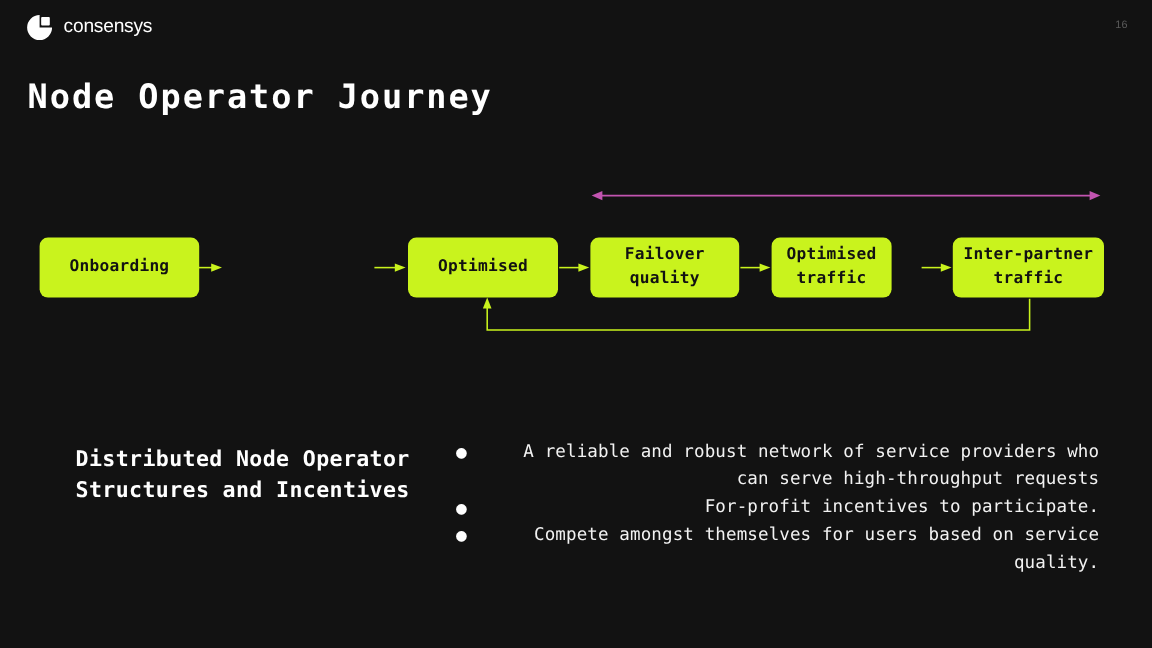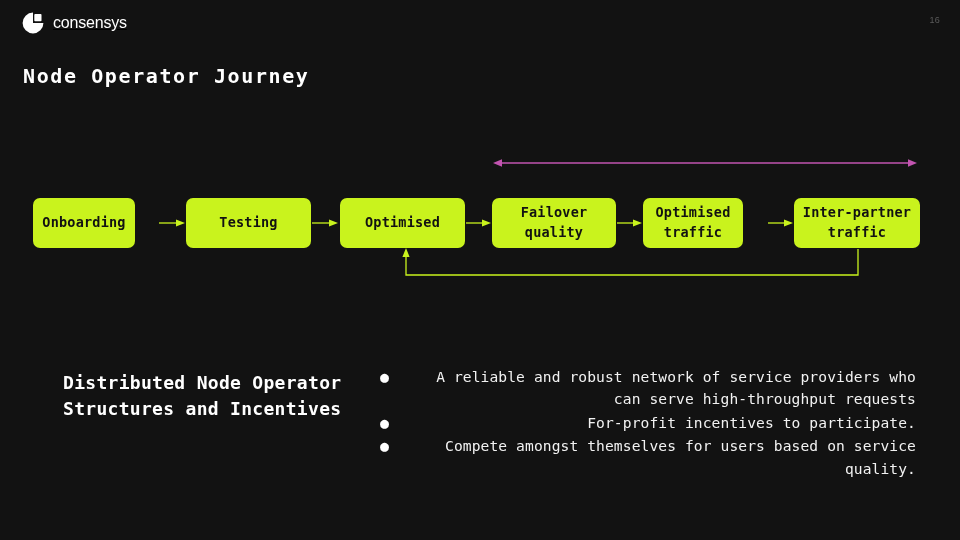--- a/index.html
+++ b/index.html
@@ -11,21 +11,21 @@
   }
   .slide {
     position:relative;
     width:960px; height:540px;
     background:#121212;
   }
 
   
   .logo-wrap {
     position:absolute; left:22px; top:12px;
-    display:flex; align-items:center; gap:9px;text-decoration:underline;
+    display:flex; align-items:center; gap:9px;
   }
   .logo-mark {
     position:relative;
     width:22px; height:22px;
   }
   .logo-mark svg { display:block; }
   .logo-text {
     color:#ffffff;
     font-family:"Liberation Sans", sans-serif;
     font-size:16px;
@@ -39,21 +39,21 @@
     font-size:9px;
     letter-spacing:0.3px;
     margin-left:24px;
   }
 
   
   .slide-title {
     position:absolute; left:23px; top:64px;
     color:#ffffff;
     font-family:"DejaVu Sans Mono", monospace;
-    font-size:20px;
+    font-size:28px;
     font-weight:bold;
     letter-spacing:1.6px;
     white-space:nowrap;
   }
 
   
   .din-label {
     position:absolute;
     left:494px; top:133px; width:422px;
     text-align:center;
@@ -167,25 +167,22 @@
       <polygon points="185,223 176,219.6 176,226.4"></polygon>
       <polygon points="338,223 329,219.6 329,226.4"></polygon>
       <polygon points="491,223 482,219.6 482,226.4"></polygon>
       <polygon points="642,223 633,219.6 633,226.4"></polygon>
       <polygon points="793,223 784,219.6 784,226.4"></polygon>
       <polygon points="406,248 402.4,257 409.6,257"></polygon>
     </g>
   </svg>
 
   <div class="flow">
-    <div class="node" style="left:33px;  top:198px; width:102px;">
+    <div class="node" style="left:33px;  top:198px; width:133px;">
         <span>Onboarding</span>
-      </div>
-    <div class="node" style="left:186px; top:198px; width:125px;">
-        <span>Testing</span>
       </div>
     <div class="node" style="left:340px; top:198px; width:125px;">
         <span>Optimised</span>
       </div>
     <div class="node" style="left:492px; top:198px; width:124px; white-space:pre-line;"><span style="white-space:pre-line;">Failover
 quality</span></div>
     <div class="node" style="left:643px; top:198px; width:100px; white-space:pre-line;"><span style="white-space:pre-line;">Optimised
 traffic</span></div>
     <div class="node" style="left:794px; top:198px; width:126px; white-space:pre-line;"><span style="white-space:pre-line;">Inter-partner
 traffic</span></div>

